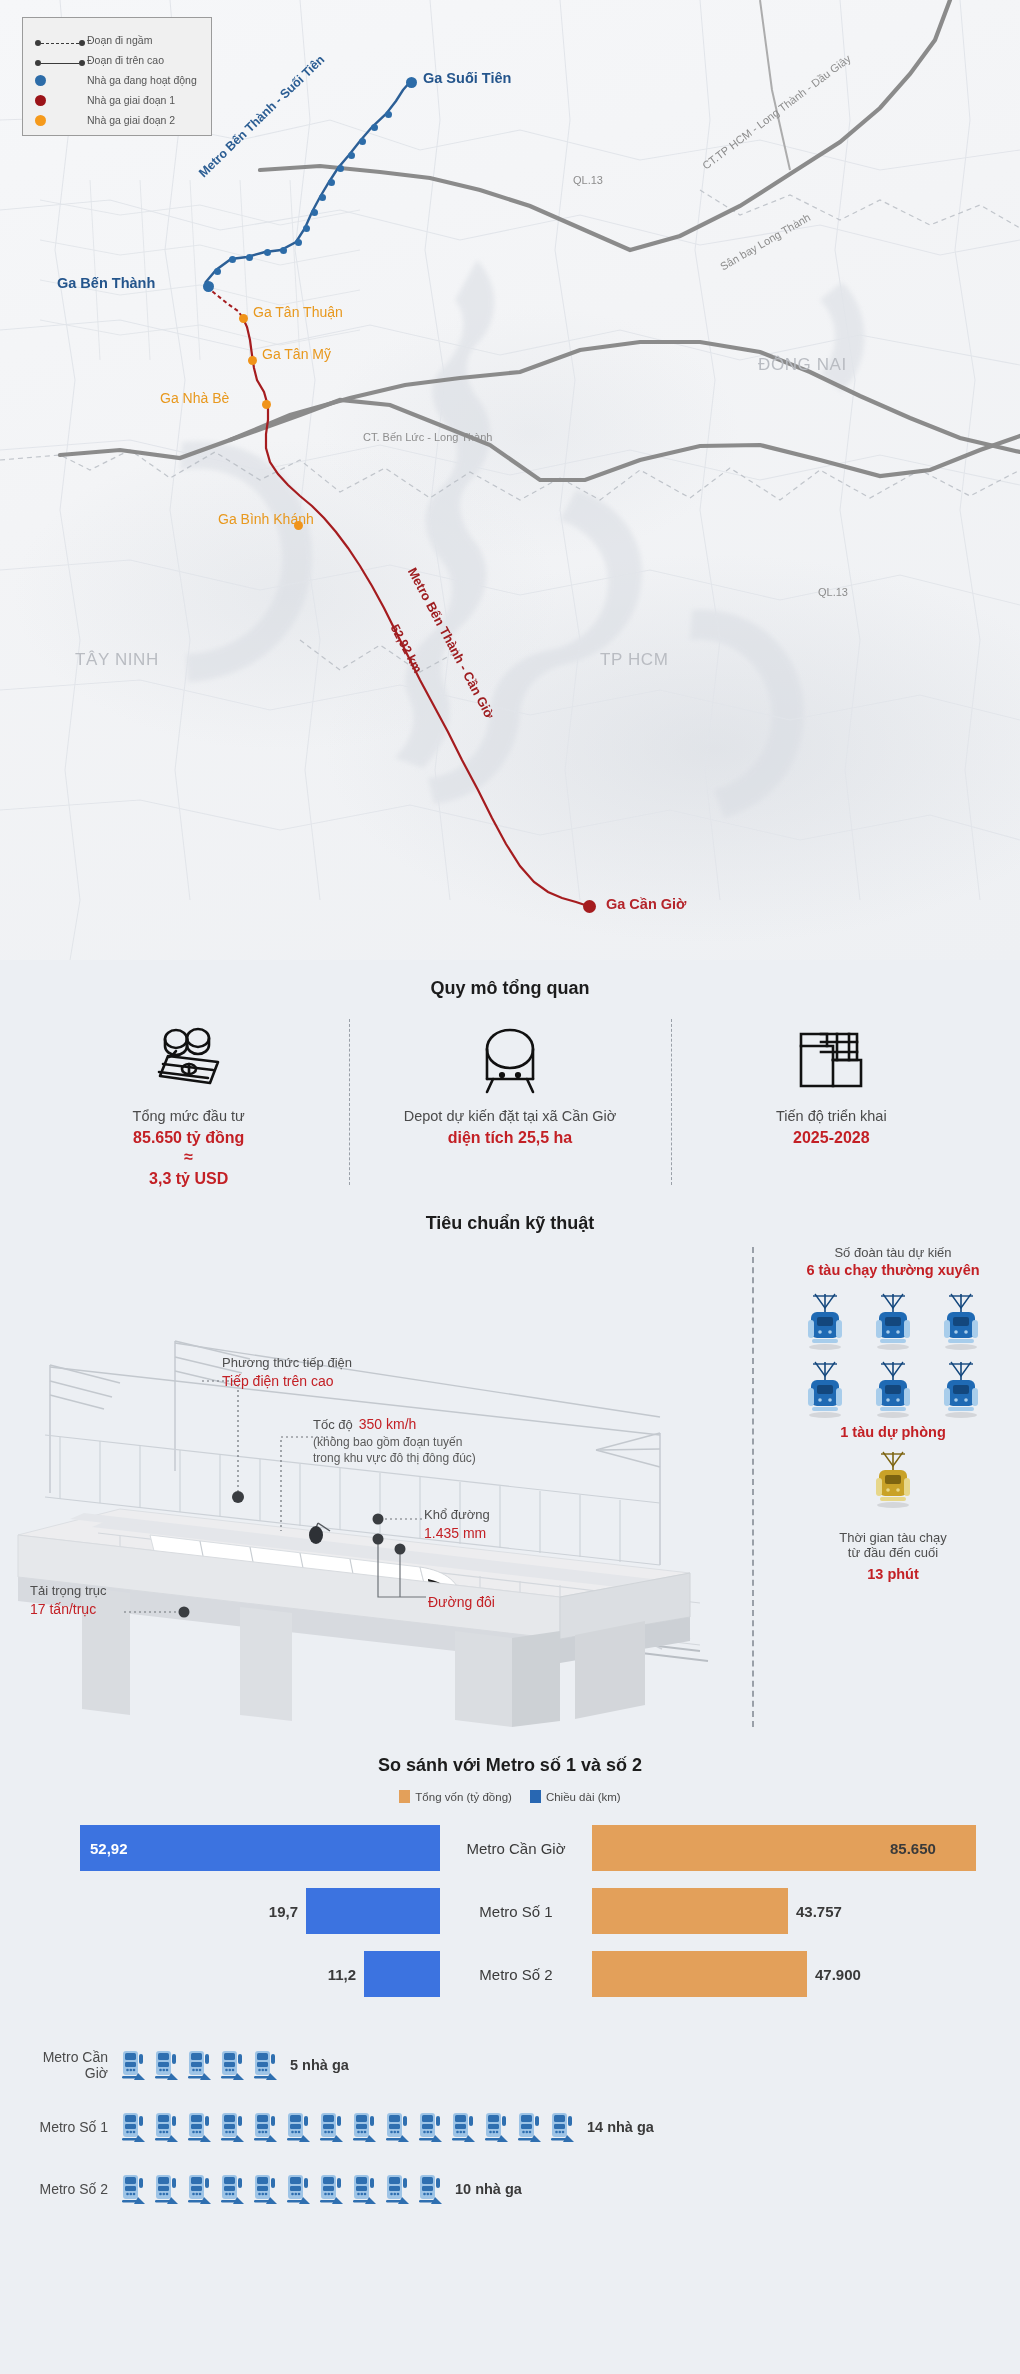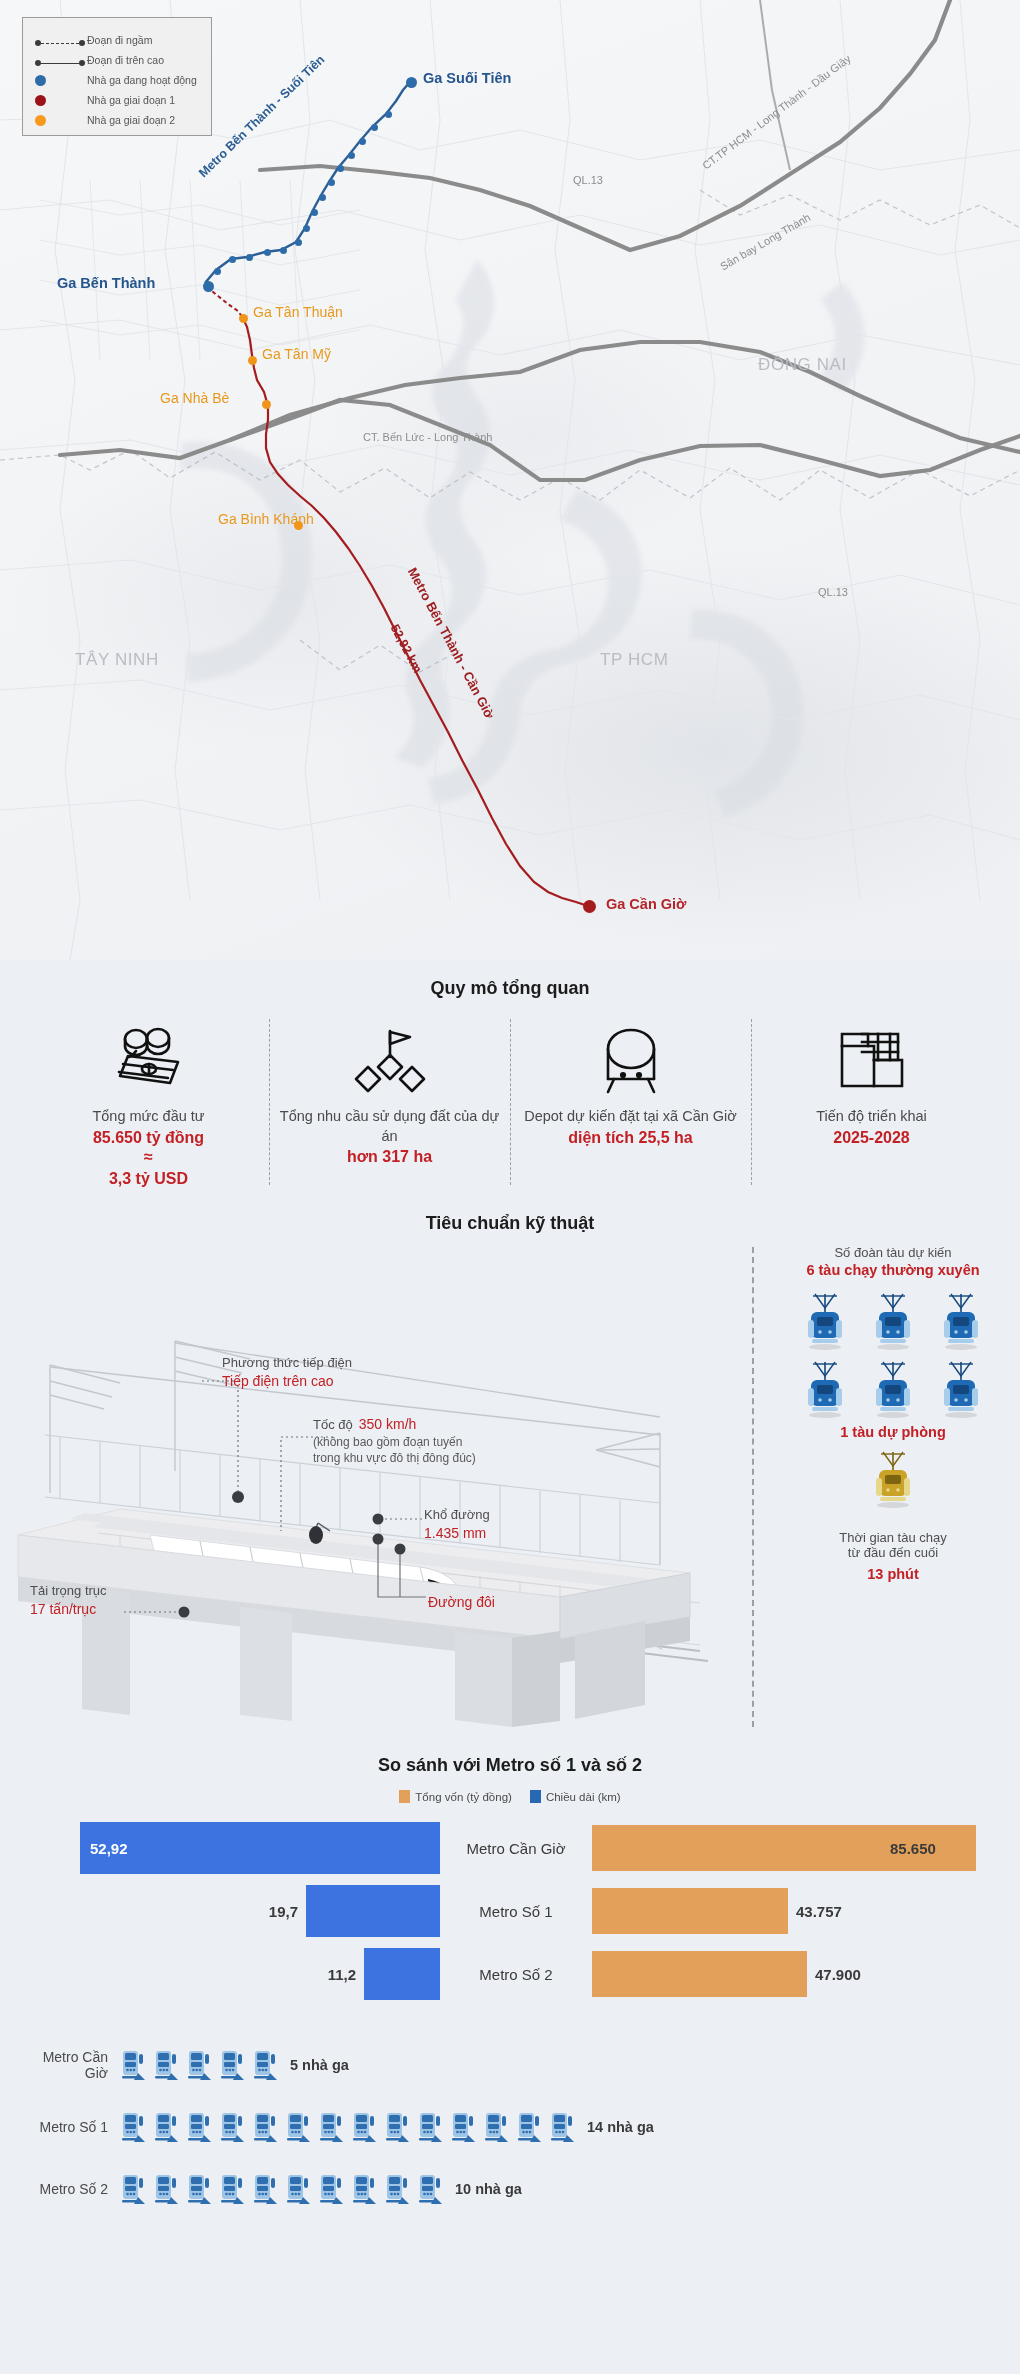--- a/index.html
+++ b/index.html
@@ -98,21 +98,21 @@
   .sec-compare { background:#eceff3; padding:16px 0 4px; }
   .legend2 { display:flex; justify-content:center; gap:18px; margin:-12px 0 22px; }
   .legend2 .l2 { display:flex; align-items:center; gap:5px; font-size:11.5px; color:#4a4a4a; }
   .legend2 .sw { width:11px; height:13px; display:inline-block; }
   .sw.orange { background:#e3a05a; }
   .sw.blue { background:#2867b2; }
 
   .bar-row { display:flex; align-items:center; height:46px; margin-bottom:17px; padding:0 20px; }
   .bar-left { flex:0 0 420px; display:flex; justify-content:flex-end; align-items:center; }
   .bar-left .lv { font-size:15px; font-weight:bold; color:#3a3a3a; margin-right:8px; }
-  .bar-left .lbar { height:52px; background:#3c73e0; display:flex; align-items:center; }
+  .bar-left .lbar { height:46px; background:#3c73e0; display:flex; align-items:center; }
   .bar-left .lbar.inbar { justify-content:flex-start; }
   .bar-left .lbar .inv { color:#fff; font-size:15px; font-weight:bold; margin-left:10px; }
   .bar-name { flex:0 0 152px; text-align:center; font-size:15px; color:#3a3a3a; }
   .bar-right { flex:1; display:flex; align-items:center; }
   .bar-right .rbar { height:46px; background:#e3a05a; }
   .bar-right .rv { font-size:15px; font-weight:bold; color:#3a3a3a; margin-left:8px; }
   .bar-right .rv.inside { margin-left:-86px; }
 
   
   .sec-stations { background:#eceff3; padding:16px 0 0; }
@@ -308,33 +308,20 @@
             <ellipse cx="43" cy="43" rx="7" ry="5"></ellipse>
             <path d="M43 38v10"></path>
           </svg>
         </div>
         <div class="ov-label">Tổng mức đầu tư</div>
         <div class="ov-value">85.650 tỷ đồng</div>
         <div class="ov-approx">≈</div>
         <div class="ov-value" style="margin-top:2px">3,3 tỷ USD</div>
       </div>
 
-      <div class="ov-cell">
-        <div class="ov-icon">
-          <svg width="80" height="72" viewBox="0 0 80 72" fill="none" stroke="#111" stroke-width="2.6" stroke-linecap="round" stroke-linejoin="round">
-            <path d="M40 6v26"></path>
-            <path d="M40 7 L60 12 L40 19Z"></path>
-            <path d="M40 30 L52 42 L40 54 L28 42Z"></path>
-            <path d="M18 42 L30 54 L18 66 L6 54Z"></path>
-            <path d="M62 42 L74 54 L62 66 L50 54Z"></path>
-          </svg>
-        </div>
-        <div class="ov-label">Tổng nhu cầu sử dụng đất của dự án</div>
-        <div class="ov-value">hơn 317 ha</div>
-      </div>
 
       <div class="ov-cell">
         <div class="ov-icon">
           <svg width="74" height="72" viewBox="0 0 74 72" fill="none" stroke="#111" stroke-width="2.6" stroke-linecap="round" stroke-linejoin="round">
             <path d="M14 54V24C14 13 24 5 37 5s23 8 23 19v30"></path>
             <path d="M14 24c0 11 10 19 23 19s23-8 23-19"></path>
             <circle cx="29" cy="50" r="1.8" fill="#111"></circle>
             <circle cx="45" cy="50" r="1.8" fill="#111"></circle>
             <path d="M14 54h46"></path>
             <path d="M20 54l-6 13"></path>

